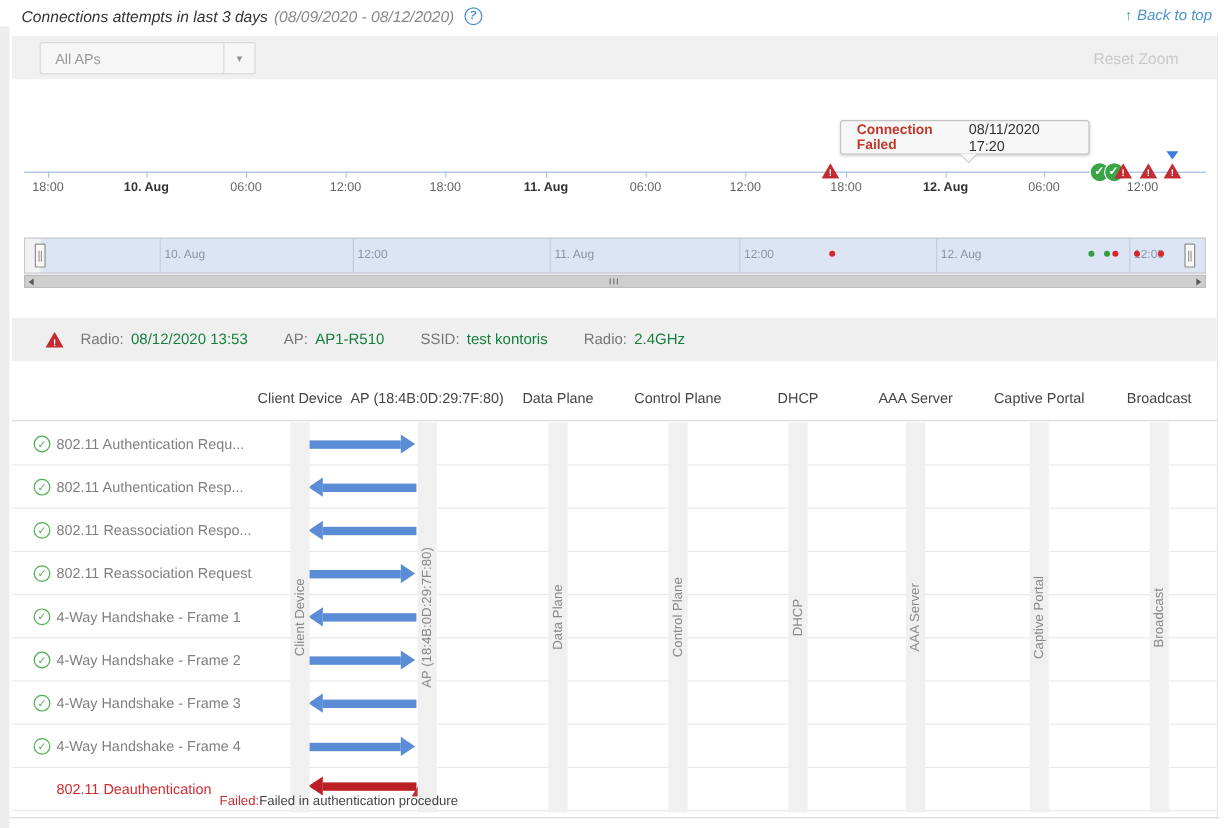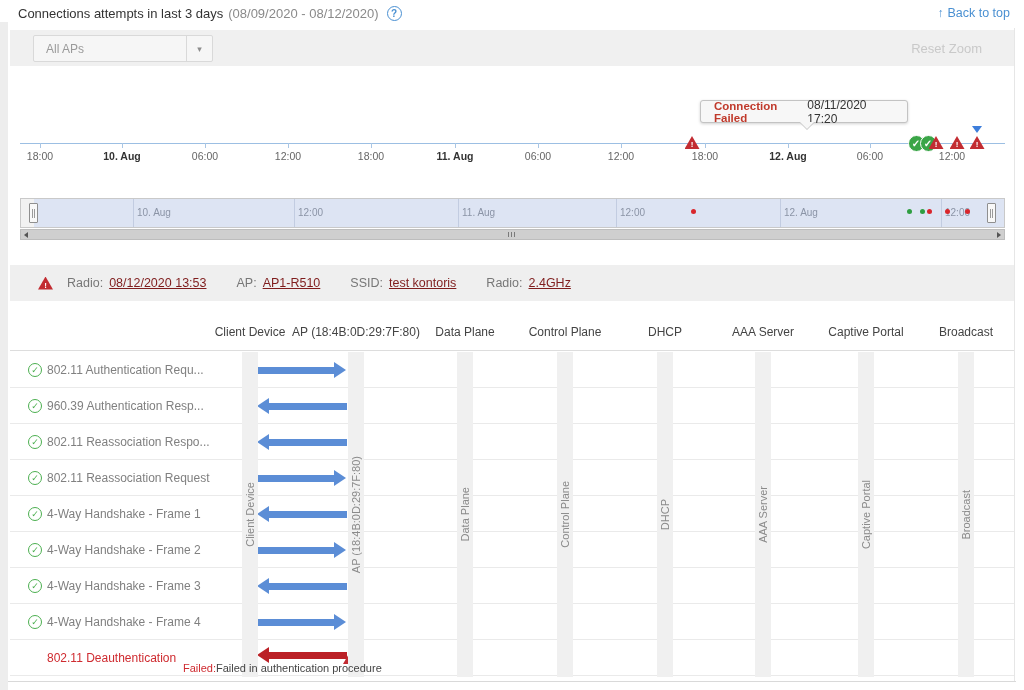--- a/index.html
+++ b/index.html
@@ -5,21 +5,21 @@
   * { box-sizing: border-box; margin: 0; padding: 0; }
   html,body { width:1024px; height:690px; background:#fff; font-family:"Liberation Sans", sans-serif; }
   #app { position:relative; width:1024px; height:690px; background:#fff; overflow:hidden; }
 
   
   #left-gutter { position:absolute; left:0; top:22px; width:8px; height:668px; background:#ededed; }
   #right-edge  { position:absolute; right:9px; top:28px; width:1px; height:654px; background:#e6e6e6; }
   #bottom-border { position:absolute; left:8px; right:8px; top:681px; height:1px; background:#d9d9d9; }
 
   
-  #title-row { position:absolute; left:18px; top:2px; right:14px; height:22px; display:flex; align-items:center; }
+  #title-row { position:absolute; left:18px; top:2px; right:14px; height:22px; display:flex; align-items:center;font-style:italic; }
   #page-title { font-size:13px; color:#333; }
   #date-range { font-size:13px; color:#8a8a8a; margin-left:5px; }
   #help-icon { margin-left:8px; width:15px; height:15px; border:1px solid #4a90d2; border-radius:50%;
                color:#4a90d2; font-size:10px; font-weight:bold; display:flex; align-items:center; justify-content:center; cursor:pointer; }
   #back-top { margin-left:auto; color:#4a90d2; font-size:12.5px; cursor:pointer; display:flex; align-items:center; gap:4px; }
   #back-top .arr { font-weight:bold; font-size:12px; }
 
   
   #toolbar { position:absolute; left:10px; top:30px; width:1004px; height:36px; background:#f0f0f0; }
   #ap-dropdown { position:absolute; left:23px; top:5px; width:180px; height:27px; background:#f6f6f6;
@@ -38,21 +38,21 @@
 
   .warn-tri { width:15px; height:13px; background:#c22c32; clip-path:polygon(50% 0,100% 100%,0 100%);
               display:flex; align-items:flex-end; justify-content:center; }
   .warn-tri .ex { color:#fff; font-size:8px; font-weight:bold; line-height:9px; }
   .marker { position:absolute; cursor:pointer; }
   .ok-circle { width:17px; height:17px; border-radius:50%; background:#3aa547; border:1px solid #fff; color:#fff;
                font-size:10px; font-weight:bold; display:flex; align-items:center; justify-content:center; }
   .sel-ptr { position:absolute; width:0; height:0; border-left:5px solid transparent; border-right:5px solid transparent; border-top:7px solid #3d7edb; }
 
   
-  #tooltip { position:absolute; left:700px; top:100px; width:208px; height:23px; background:#f7f7f7;
+  #tooltip { position:absolute; left:700px; top:100px; width:208px; height:29px; background:#f7f7f7;
              border:1px solid #c3c3c3; border-radius:3px; box-shadow:0 1px 3px rgba(0,0,0,.18);
              display:flex; align-items:center; justify-content:space-between; padding:2px 13px; z-index:20; }
   #tooltip::before { content:""; position:absolute; left:98px; bottom:-8px; border-left:8px solid transparent; border-right:8px solid transparent; border-top:8px solid #c3c3c3; }
   #tooltip::after  { content:""; position:absolute; left:99px; bottom:-6.5px; border-left:7px solid transparent; border-right:7px solid transparent; border-top:7px solid #f7f7f7; }
   #tooltip .tt-title { color:#c0392b; font-weight:bold; font-size:11.5px; }
   #tooltip .tt-time  { color:#333; font-size:12px; }
 
   
   #navigator { position:absolute; left:20px; top:198px; width:985px; height:30px; background:#dde4f3; border:1px solid #c9c9c9; }
   #nav-lead { position:absolute; left:0; top:0; width:13px; height:100%; background:#f2f2f2; }
@@ -68,21 +68,21 @@
   #sb-left  { position:absolute; left:3px; top:2px; width:0; height:0; border-top:3px solid transparent; border-bottom:3px solid transparent; border-right:4px solid #555; cursor:pointer; }
   #sb-right { position:absolute; right:3px; top:2px; width:0; height:0; border-top:3px solid transparent; border-bottom:3px solid transparent; border-left:4px solid #555; cursor:pointer; }
   #sb-grip { position:absolute; left:487px; top:2px; display:flex; gap:2px; }
   #sb-grip i { display:block; width:1px; height:5px; background:#7a7a7a; }
 
   
   #details-bar { position:absolute; left:10px; top:265px; width:1004px; height:36px; background:#efefef;
                  display:flex; align-items:center; padding-left:28px; font-size:12.5px; }
   #details-bar .grp { display:flex; align-items:center; margin-right:30px; }
   #details-bar .lbl { color:#777; margin-right:6px; }
-  #details-bar .val { color:#7f1d1d;text-decoration:underline; }
+  #details-bar .val { color:#15803d; }
   #details-warn { margin-right:14px; }
 
   
   .seq-col-label { position:absolute; transform:translateX(-50%); white-space:nowrap; font-size:12px; color:#444; top:0; }
   #seq-cols { position:absolute; left:10px; top:325px; width:1004px; height:20px; }
   #seq-header-border { position:absolute; left:10px; width:1004px; top:350px; height:1px; background:#ddd; }
 
   #seq-lifelines { position:absolute; left:10px; top:352px; width:1004px; height:325px; }
   .lifeline { position:absolute; top:0; width:16px; height:100%; background:#f0f0f0; z-index:2;
               display:flex; align-items:center; justify-content:center; }
@@ -304,21 +304,21 @@
       </div>
     </div>
   <div id="seq-rows">
       <div class="seq-row" style="top: 0px;">
         <span class="row-chk">✓</span>
         <span class="row-label">802.11 Authentication Requ...</span>
         <span class="arrow right" style="top: 14.5px;"></span>
       </div>
       <div class="seq-row" style="top: 36px;">
         <span class="row-chk">✓</span>
-        <span class="row-label">960.39 Authentication Resp...</span>
+        <span class="row-label">802.11 Authentication Resp...</span>
         <span class="arrow left" style="top: 14.5px;"></span>
       </div>
       <div class="seq-row" style="top: 72px;">
         <span class="row-chk">✓</span>
         <span class="row-label">802.11 Reassociation Respo...</span>
         <span class="arrow left" style="top: 14.5px;"></span>
       </div>
       <div class="seq-row" style="top: 108px;">
         <span class="row-chk">✓</span>
         <span class="row-label">802.11 Reassociation Request</span>

